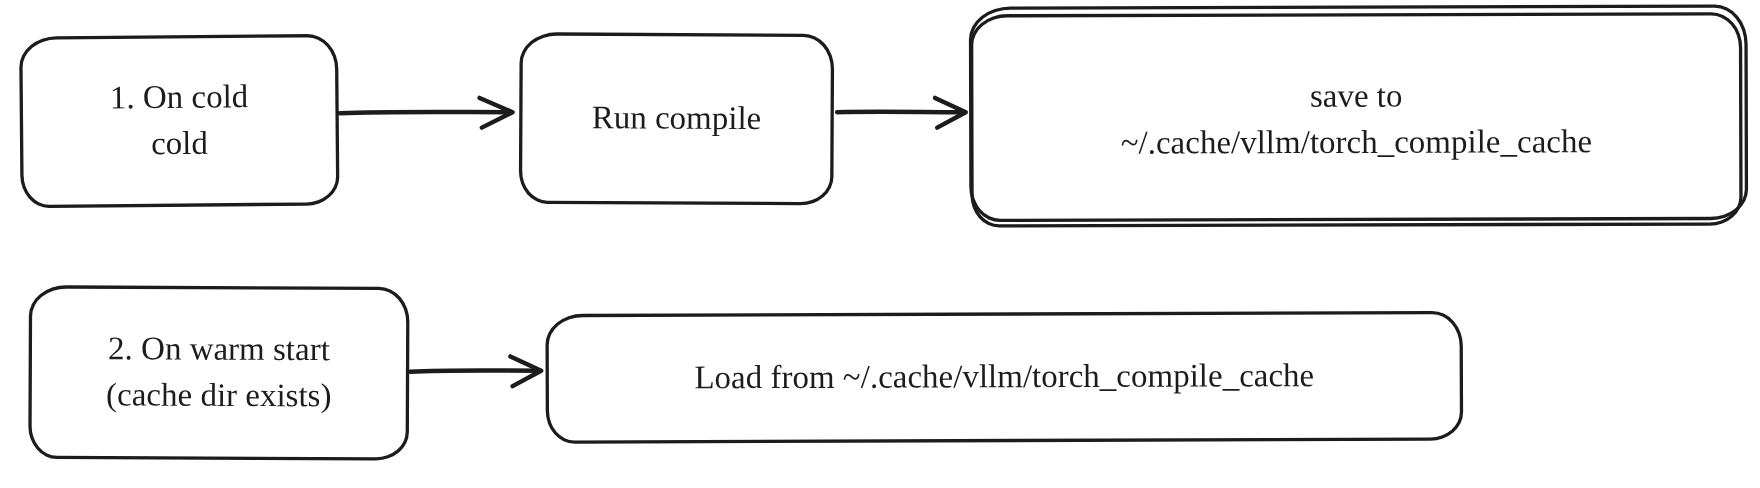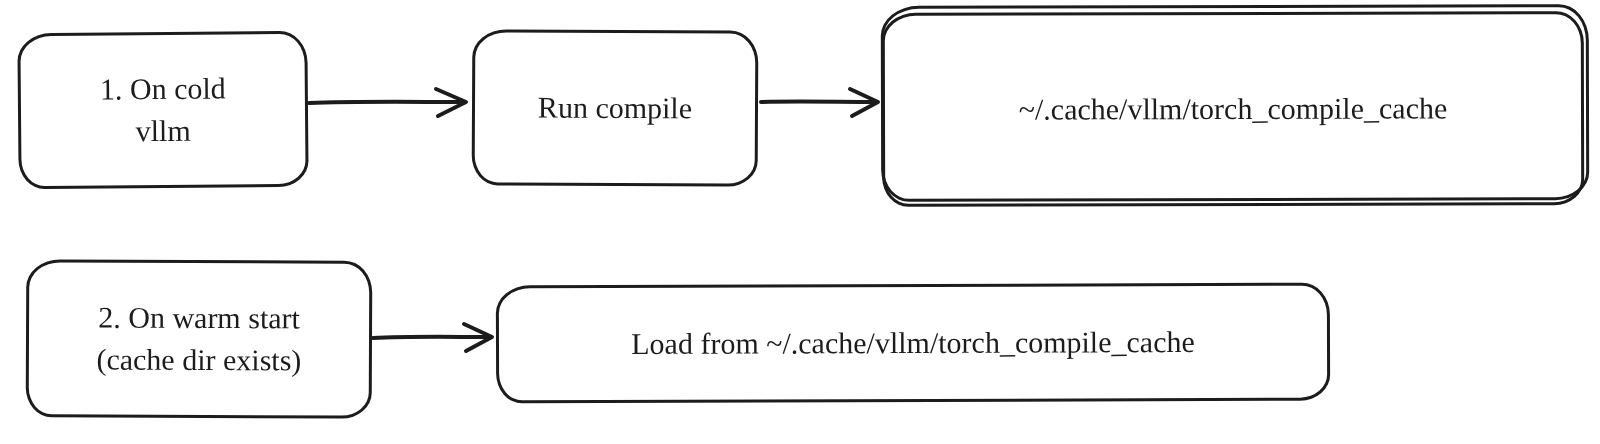--- a/index.html
+++ b/index.html
@@ -61,38 +61,39 @@
     stroke-linejoin: round;
   }
 </style>
 </head>
 <body>
 
 <div class="canvas">
 
   <div class="node node-cold">
     <span class="line">1. On cold</span>
-    <span class="line">vllm</span>
+    <span class="line">cold</span>
   </div>
 
   <svg class="arrow" style="left:306px; top:82px;" width="168" height="40" viewBox="0 0 168 40">
     <path d="M3 21 C 50 19, 110 20, 158 20"></path>
     <polyline points="130,7 160,20 132,34"></polyline>
   </svg>
 
   <div class="node node-compile">
     <span class="line">Run compile</span>
   </div>
 
   <svg class="arrow" style="left:758px; top:82px;" width="128" height="40" viewBox="0 0 128 40">
     <path d="M3 20 C 40 19, 80 20, 118 20"></path>
     <polyline points="92,7 120,20 94,34"></polyline>
   </svg>
 
   <div class="node node-save">
+    <span class="line">save to</span>
     <span class="line">~/.cache/vllm/torch_compile_cache</span>
   </div>
 
   <div class="node node-warm">
     <span class="line">2. On warm start</span>
     <span class="line">(cache dir exists)</span>
   </div>
 
   <svg class="arrow" style="left:370px; top:317px;" width="130" height="40" viewBox="0 0 130 40">
     <path d="M3 21 C 40 19, 82 20, 120 20"></path>

